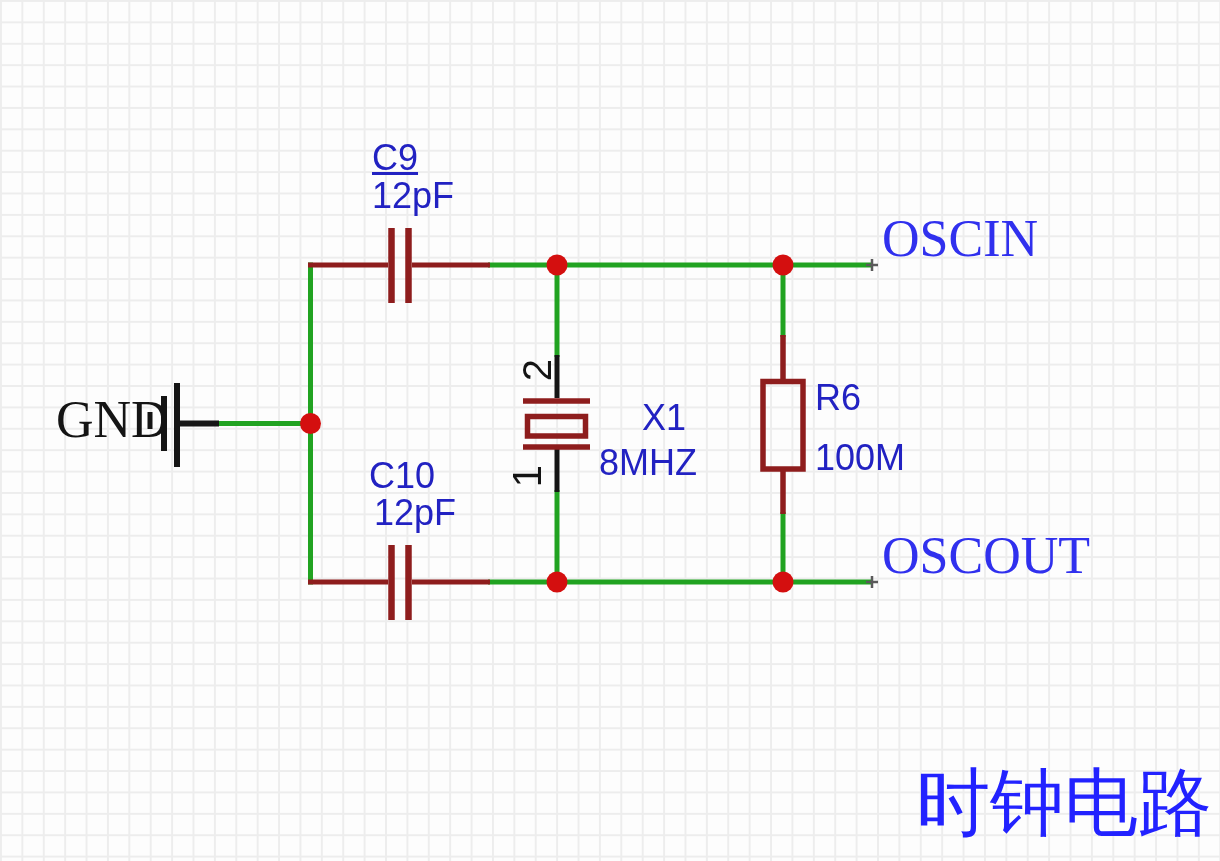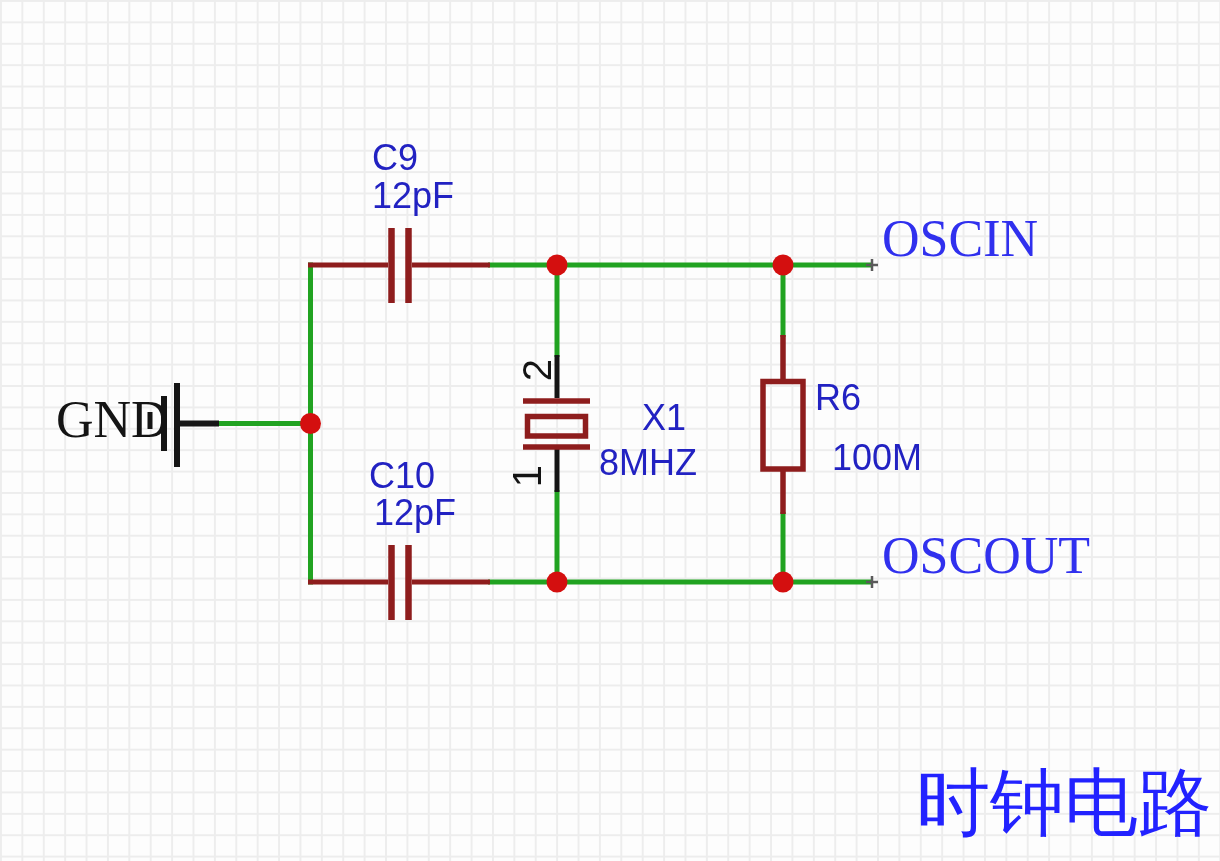--- a/index.html
+++ b/index.html
@@ -100,31 +100,31 @@
       </g>
       <g>
         <line x1="866" y1="582" x2="878" y2="582"></line>
         <line x1="872" y1="576" x2="872" y2="588"></line>
       </g>
     </g>
   </svg>
 
   <span class="txt gnd-label" style="left:28px;top:394px;margin-left:28px;">GND</span>
 
-  <span class="txt comp-label" style="left:372px;top:140px;">C9</span>
+  <span class="txt comp-label" style="left:372px;top:140px;text-decoration:underline;">C9</span>
   <span class="txt comp-label" style="left:372px;top:178px;">12pF</span>
 
   <span class="txt comp-label" style="left:369px;top:458px;">C10</span>
   <span class="txt comp-label" style="left:374px;top:495px;">12pF</span>
 
   <span class="txt pin-num" style="left:537px;top:370px;">2</span>
   <span class="txt pin-num" style="left:527px;top:476px;">1</span>
   <span class="txt comp-label" style="left:599px;top:400px;margin-left:43px;">X1</span>
   <span class="txt comp-label" style="left:599px;top:445px;">8MHZ</span>
 
   <span class="txt comp-label" style="left:815px;top:380px;">R6</span>
-  <span class="txt comp-label" style="left:815px;top:440px;padding-left:17px;">100M</span>
+  <span class="txt comp-label" style="left:815px;top:440px;">100M</span>
 
   <span class="txt net-label" style="left:882px;top:213px;">OSCIN</span>
   <span class="txt net-label" style="left:882px;top:530px;">OSCOUT</span>
 
   <span class="txt sheet-title" style="left:892px;top:766px;text-align:right;">时钟电路</span>
 </div>
 
 </body></html>

